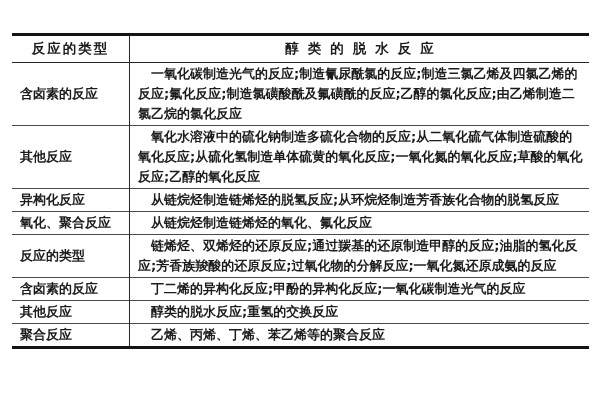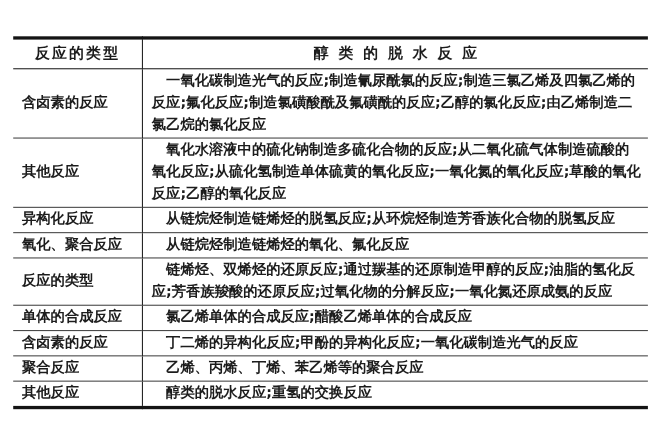--- a/index.html
+++ b/index.html
@@ -90,38 +90,32 @@
             <p>从链烷烃制造链烯烃的氧化、氟化反应</p>
           </td>
       </tr>
       <tr>
         <td class="type-cell">反应的类型</td>
         <td class="details-cell">
             <p>链烯烃、双烯烃的还原反应;通过羰基的还原制造甲醇的反应;油脂的氢化反应;芳香族羧酸的还原反应;过氧化物的分解反应;一氧化氮还原成氨的反应</p>
           </td>
       </tr>
       <tr>
-        <td class="type-cell">单体的合成反应</td>
+        <td class="type-cell">含卤素的反应</td>
         <td class="details-cell">
-            <p>氯乙烯单体的合成反应;醋酸乙烯单体的合成反应</p>
+            <p>丁二烯的异构化反应;甲酚的异构化反应;一氧化碳制造光气的反应</p>
           </td>
       </tr>
       <tr>
-        <td class="type-cell">含卤素的反应</td>
+        <td class="type-cell">其他反应</td>
         <td class="details-cell">
-            <p>丁二烯的异构化反应;甲酚的异构化反应;一氧化碳制造光气的反应</p>
+            <p>醇类的脱水反应;重氢的交换反应</p>
           </td>
       </tr>
       <tr>
         <td class="type-cell">聚合反应</td>
         <td class="details-cell">
             <p>乙烯、丙烯、丁烯、苯乙烯等的聚合反应</p>
           </td>
       </tr>
-      <tr>
-        <td class="type-cell">其他反应</td>
-        <td class="details-cell">
-            <p>醇类的脱水反应;重氢的交换反应</p>
-          </td>
-      </tr>
     </tbody>
   </table>
 </div>
 
 </body></html>

